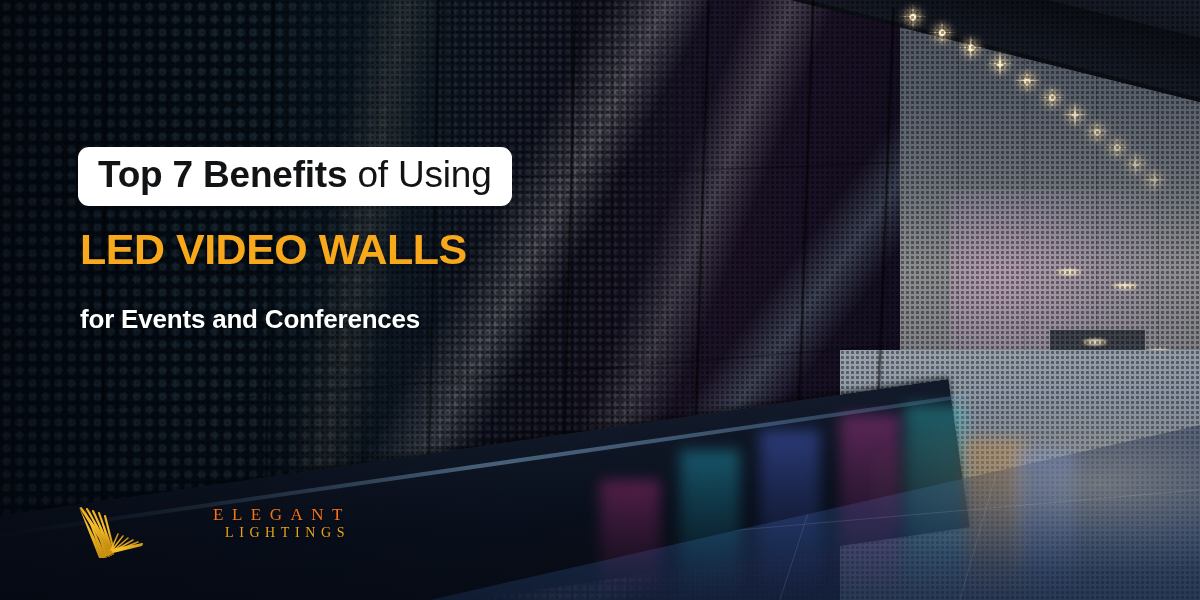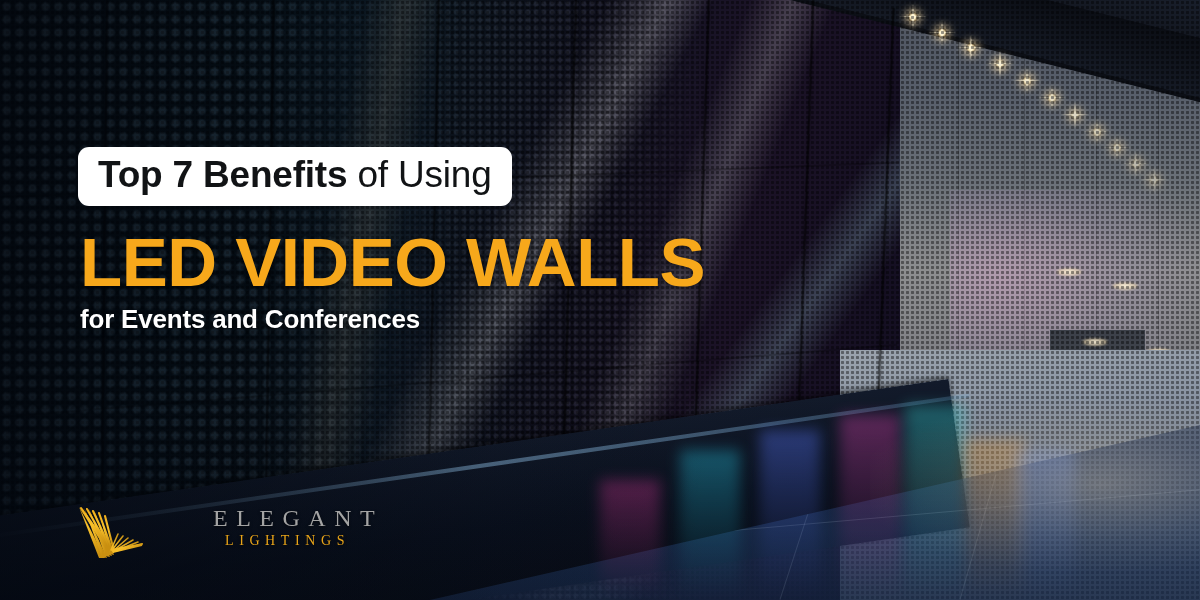--- a/index.html
+++ b/index.html
@@ -183,41 +183,41 @@
     display:inline-block;white-space:nowrap;
   }
   .headline-pill .l1{
     font-size:37px;line-height:1.05;color:#111315;letter-spacing:-.2px;
   }
   .headline-pill .l1 b{font-weight:bold;}
   .headline-pill .l1 span{font-weight:normal;}
 
   .headline-2{
     position:absolute;left:80px;top:228px;
-    font-size:69px;font-weight:bold;line-height:1;
+    font-size:43px;font-weight:bold;line-height:1;
     letter-spacing:-.5px;
     color:#F7A81B;
     text-shadow:0 2px 6px rgba(0,0,0,.45);
     white-space:nowrap;
   }
   .headline-3{
     position:absolute;left:80px;top:305px;
     font-size:26px;font-weight:bold;line-height:1.1;
     color:#ffffff;letter-spacing:-.2px;
     text-shadow:0 2px 7px rgba(0,0,0,.55);
     white-space:nowrap;
   }
 
   
   .logo{position:absolute;left:78px;top:497px;width:300px;height:70px;}
   .logo-mark{position:absolute;left:0;top:4px;width:66px;height:62px;}
   .logo-text{position:absolute;left:135px;top:8px;}
   .logo-text .lt1{
     font-family:"Liberation Serif", serif;
-    font-size:24px;font-weight:normal;color:#a3a3a3;
+    font-size:17px;font-weight:normal;color:#f97316;
     letter-spacing:8.5px;line-height:1.15;
     text-shadow:0 1px 3px rgba(0,0,0,.6);
   }
   .logo-text .lt2{
     font-family:"Liberation Serif", serif;
     font-size:14px;font-weight:normal;color:#E8A419;
     letter-spacing:5.6px;line-height:1.2;
     margin-left:12px;
     text-shadow:0 1px 3px rgba(0,0,0,.6);
   }

